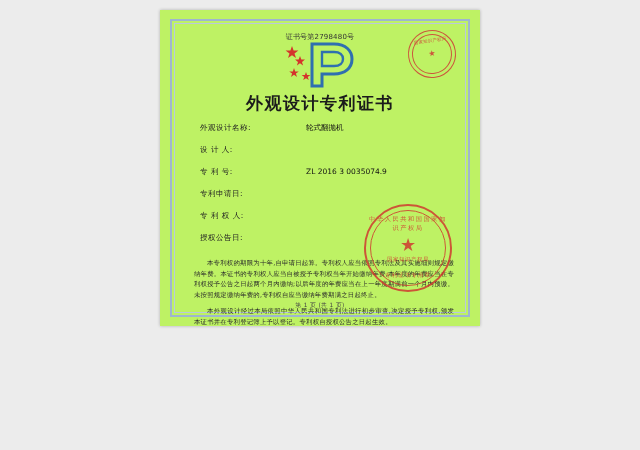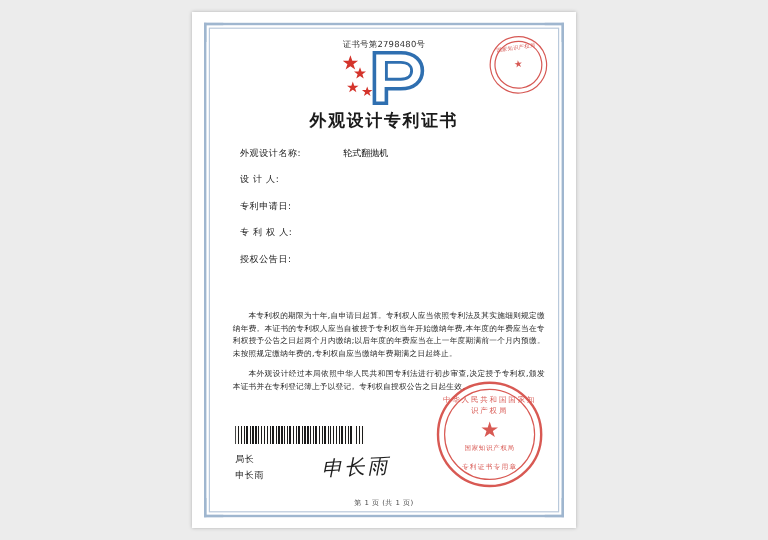--- a/index.html
+++ b/index.html
@@ -15,22 +15,22 @@
     position: relative;
     width: 640px;
     height: 450px;
     background: #ececec;
   }
   .certificate {
     position: absolute;
     left: 160px;
     top: 10px;
     width: 320px;
-    height: 430px;
-    background: #ffffff;
+    height: 316px;
+    background: #bef264;
     box-shadow: 0 0 3px rgba(0,0,0,0.25);
     overflow: hidden;
   }
   
   .frame-outer {
     position: absolute;
     left: 10px;
     top: 9px;
     right: 10px;
     bottom: 9px;
@@ -112,39 +112,40 @@
     text-align: center;
   }
   .emblem svg { display: inline-block; }
 
   .main-title {
     position: absolute;
     left: 0; right: 0;
     top: 82px;
     text-align: center;
     font-family: "DejaVu Sans", "Liberation Sans", sans-serif;
-    font-size: 14px;
+    font-size: 17px;
     font-weight: bold;
     color: #1b1b1b;
     letter-spacing: 1.5px;
   }
 
   .fields {
     position: absolute;
     left: 40px;
     right: 26px;
     top: 112px;
     font-size: 7.5px;
     color: #222;
   }
   .field-row {
     display: flex;
     align-items: baseline;
     margin-bottom: 11px;
     line-height: 11px;
+    gap: 20px;
   }
   .field-label {
     width: 86px;
     flex: 0 0 86px;
     letter-spacing: 0.5px;
     color: #222;
   }
   .field-value {
     flex: 1 1 auto;
     color: #111;
@@ -298,20 +299,24 @@
 
     <div class="fields">
       <div class="field-row">
         <span class="field-label">外观设计名称:</span>
         <span class="field-value">轮式翻抛机</span>
       </div>
       <div class="field-row">
         <span class="field-label">设 计 人:</span>
       </div>
       <div class="field-row">
+        <span class="field-label">专 利 号:</span>
+        <span class="field-value">ZL 2016 3 0035074.9</span>
+      </div>
+      <div class="field-row">
         <span class="field-label">专利申请日:</span>
       </div>
       <div class="field-row">
         <span class="field-label">专 利 权 人:</span>
       </div>
       <div class="field-row">
         <span class="field-label">授权公告日:</span>
       </div>
     </div>
 

